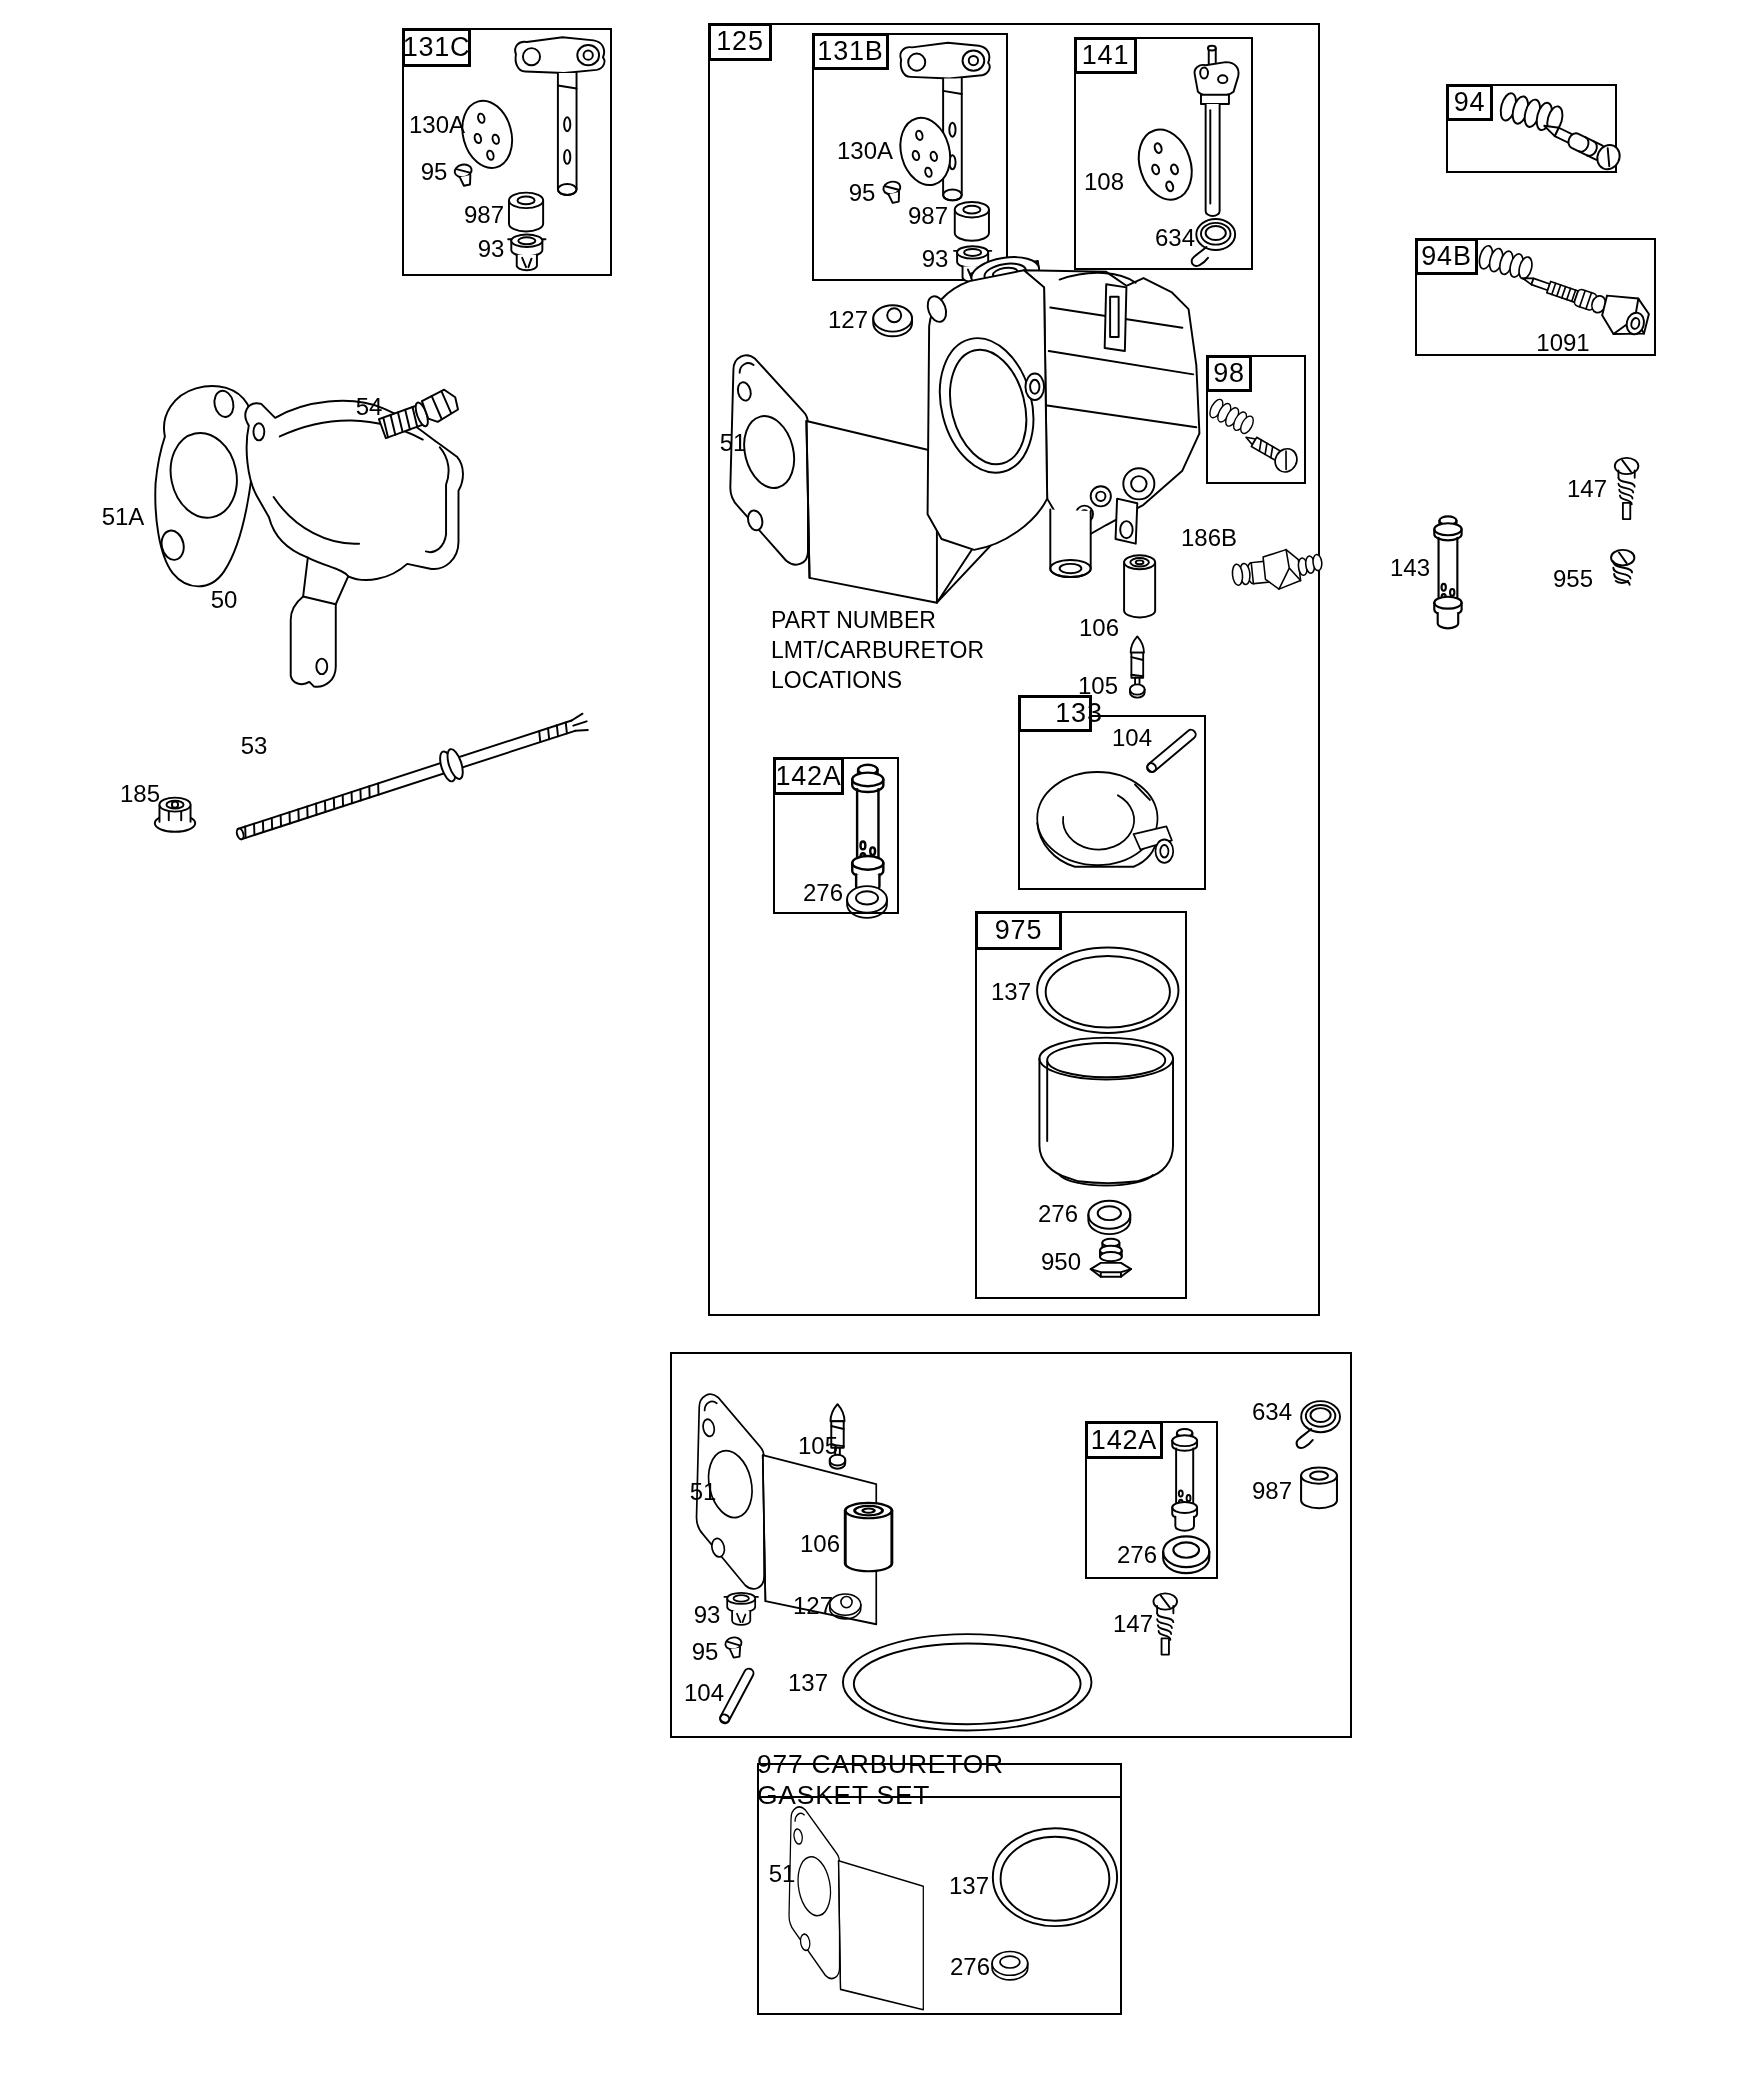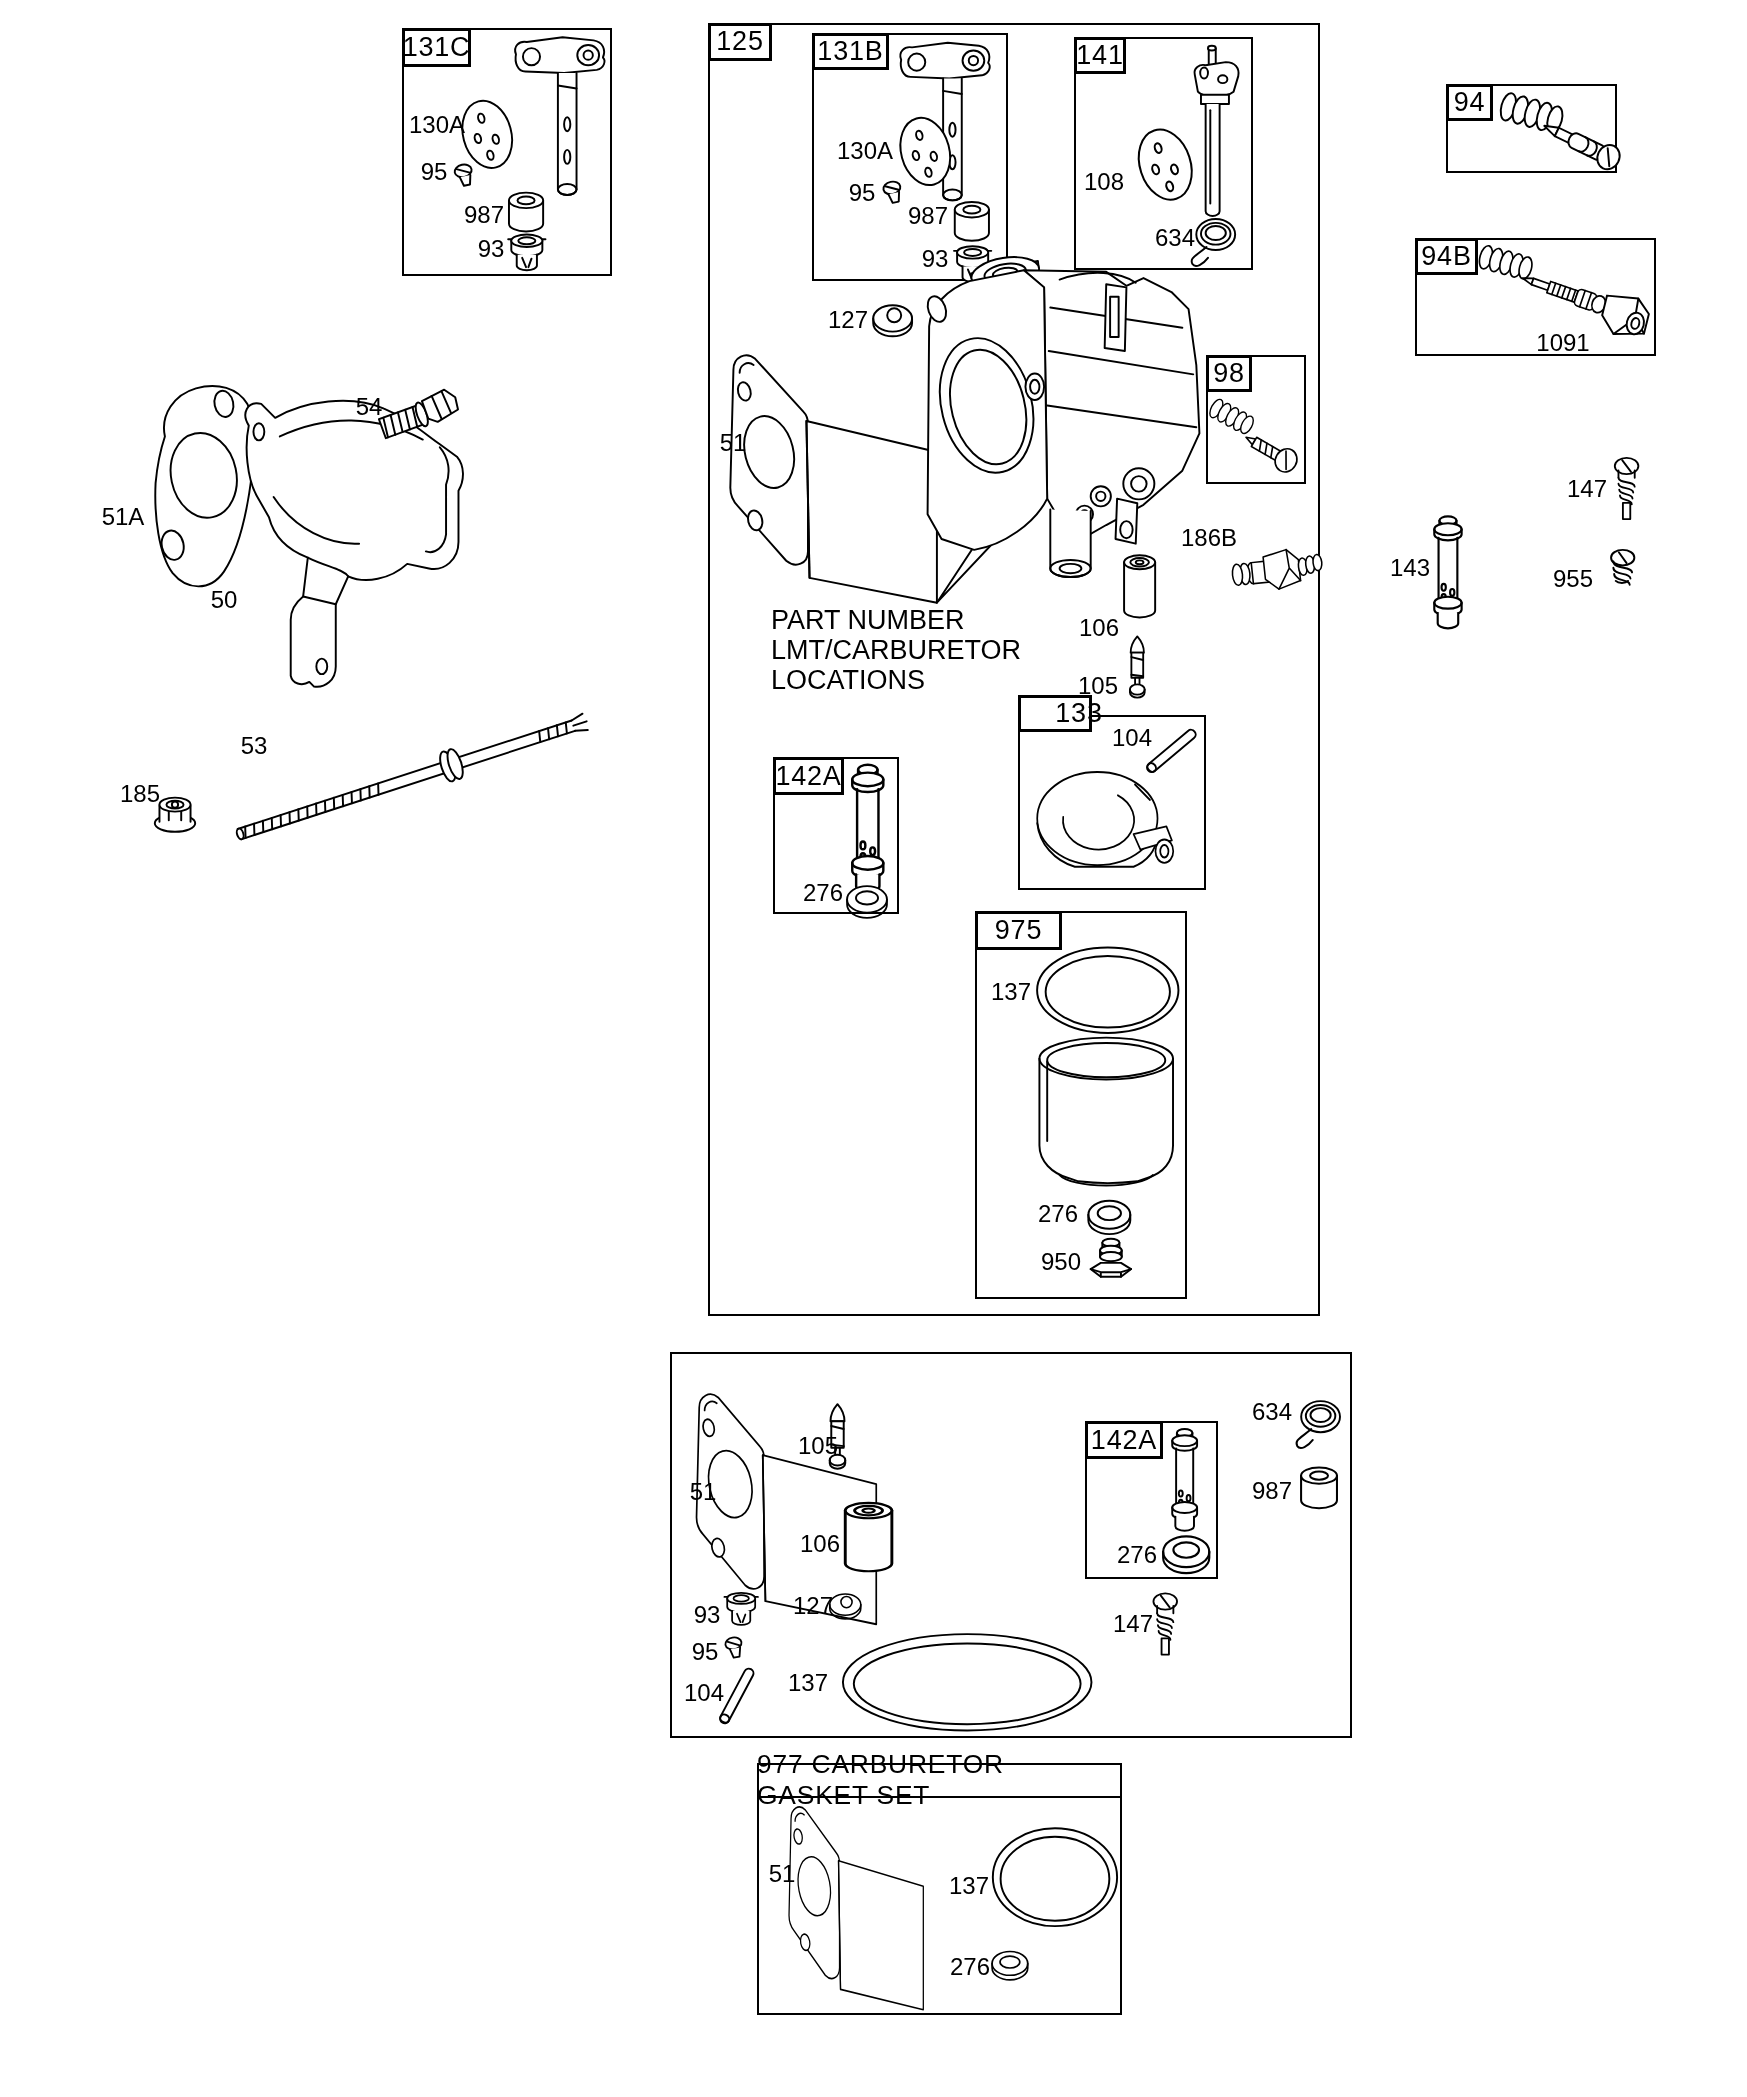--- a/index.html
+++ b/index.html
@@ -7,21 +7,21 @@
           font-family:"Liberation Sans",sans-serif;color:#000;overflow:hidden;}
   svg{position:absolute;left:0;top:0;pointer-events:none;}
   .box{position:absolute;border:2.3px solid #000;box-sizing:border-box;background:transparent;}
   .boxlab{position:absolute;border:3.1px solid #000;background:#fff;box-sizing:border-box;
           display:flex;align-items:center;justify-content:center;
           font-size:27px;letter-spacing:0.8px;z-index:5;}
   .pl{position:absolute;transform:translate(-50%,-50%);font-size:24px;white-space:nowrap;z-index:4;}
   .kit-head{position:absolute;border-bottom:2.3px solid #000;box-sizing:border-box;
             display:flex;align-items:center;justify-content:center;font-size:26.4px;
             letter-spacing:0.8px;z-index:4;background:transparent;}
-  .note{position:absolute;font-size:27px;line-height:30px;z-index:4;}
+  .note{position:absolute;font-size:23px;line-height:30px;z-index:4;}
 </style>
 </head>
 <body>
 
 <div id="canvas">
 
   <div class="box" style="left:402px;top:28px;width:210px;height:248px;"></div>
   <div class="box" style="left:708px;top:22.5px;width:612px;height:1293px;"></div>
   <div class="box" style="left:812px;top:33px;width:196px;height:248px;"></div>
   <div class="box" style="left:1074px;top:37px;width:179px;height:233px;"></div>
@@ -461,21 +461,21 @@
 
   <div class="boxlab" style="left:402px;top:28px;width:69px;height:39px;">
       <span>131C</span>
     </div>
   <div class="boxlab" style="left:708px;top:22.5px;width:64px;height:38px;">
       <span>125</span>
     </div>
   <div class="boxlab" style="left:812px;top:33px;width:77px;height:37px;">
       <span>131B</span>
     </div>
-  <div class="boxlab" style="left:1074px;top:37px;width:52px;height:37px;">
+  <div class="boxlab" style="left:1074px;top:37px;width:63px;height:37px;">
       <span>141</span>
     </div>
   <div class="boxlab" style="left:1446px;top:84px;width:47px;height:37px;">
       <span>94</span>
     </div>
   <div class="boxlab" style="left:1415px;top:238px;width:63px;height:37px;">
       <span>94B</span>
     </div>
   <div class="boxlab" style="left:1206px;top:355px;width:46px;height:37px;">
       <span>98</span>

